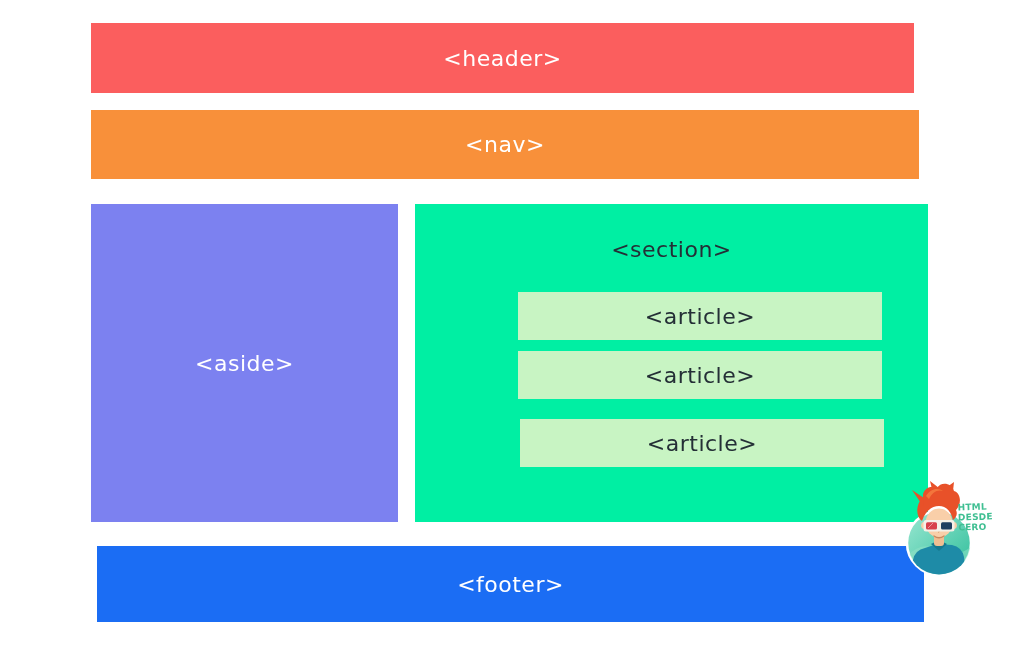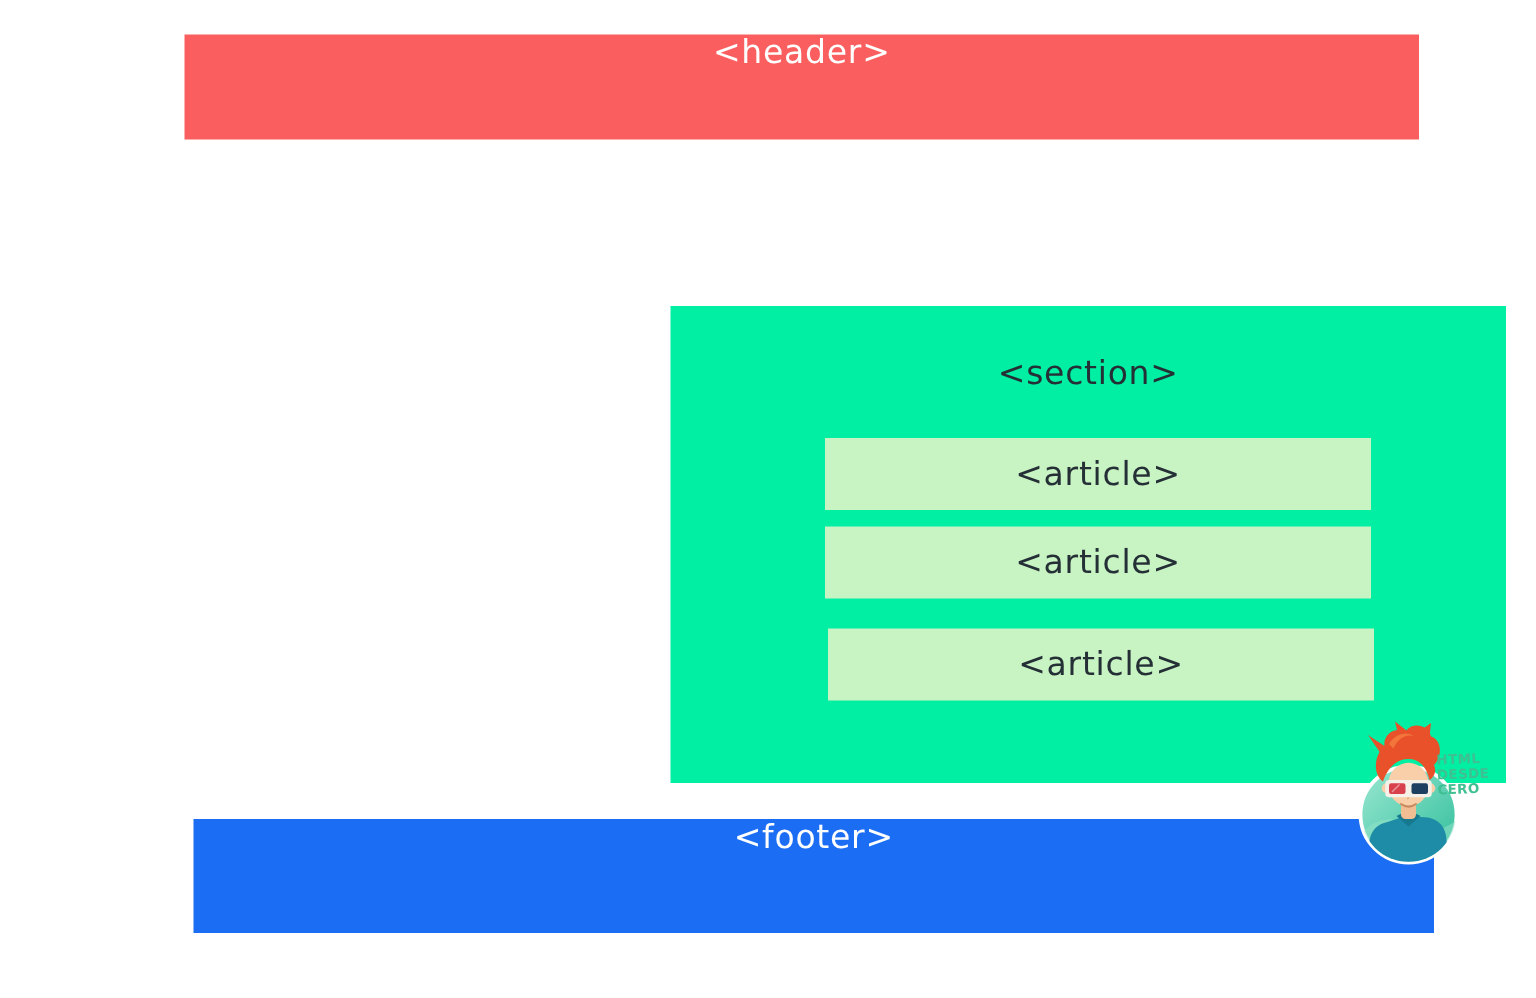--- a/index.html
+++ b/index.html
@@ -2,22 +2,22 @@
 <html><head>
 <meta charset="utf-8">
 <style>
   html, body { margin:0; padding:0; background:#ffffff; }
   .canvas {
     position:relative; width:1024px; height:665px; background:#ffffff;
     overflow:hidden;
     font-family:"DejaVu Sans","Liberation Sans",sans-serif;
   }
   .block {
-    position:absolute; display:flex; align-items:flex-start; justify-content:center;
-    font-size:22px; letter-spacing:0.5px;margin-left:32px;
+    position:absolute; display:flex; align-items:center; justify-content:center;
+    font-size:22px; letter-spacing:0.5px;
   }
   .header-block  { left:91px;  top:23px;  width:823px; height:70px; }
   .nav-block     { left:91px;  top:110px; width:828px; height:69px; }
   .aside-block   { left:91px;  top:204px; width:307px; height:318px; }
   .section-block { left:415px; top:204px; width:513px; height:318px; display:block; }
   .footer-block  { left:97px;  top:546px; width:827px; height:76px; }
 
   .section-title {
     position:absolute; top:33px; left:0; width:100%;
     text-align:center; font-size:22px; letter-spacing:0.5px;
@@ -42,23 +42,29 @@
 </style>
 </head>
 <body>
 
 <div class="canvas">
 
   <div class="block header-block" style="background-color: rgb(251, 94, 94); color: rgb(255, 255, 255);">
     <span>&lt;header&gt;</span>
   </div>
 
+  <div class="block nav-block" style="background-color: rgb(248, 144, 58); color: rgb(255, 255, 255);">
+    <span>&lt;nav&gt;</span>
+  </div>
 
+  <div class="block aside-block" style="background-color: rgb(124, 129, 240); color: rgb(255, 255, 255);">
+    <span>&lt;aside&gt;</span>
+  </div>
 
-  <div class="block section-block" style="background-color: rgb(0, 239, 163); color: rgb(36, 47, 54); padding-left: 44px;">
+  <div class="block section-block" style="background-color: rgb(0, 239, 163); color: rgb(36, 47, 54);">
     <div class="section-title">&lt;section&gt;</div>
 
     <div class="article-bar article-1" style="background-color: rgb(200, 244, 195); color: rgb(36, 47, 54);">
       <span>&lt;article&gt;</span>
     </div>
     <div class="article-bar article-2" style="background-color: rgb(200, 244, 195); color: rgb(36, 47, 54);">
       <span>&lt;article&gt;</span>
     </div>
     <div class="article-bar article-3" style="background-color: rgb(200, 244, 195); color: rgb(36, 47, 54);">
       <span>&lt;article&gt;</span>

